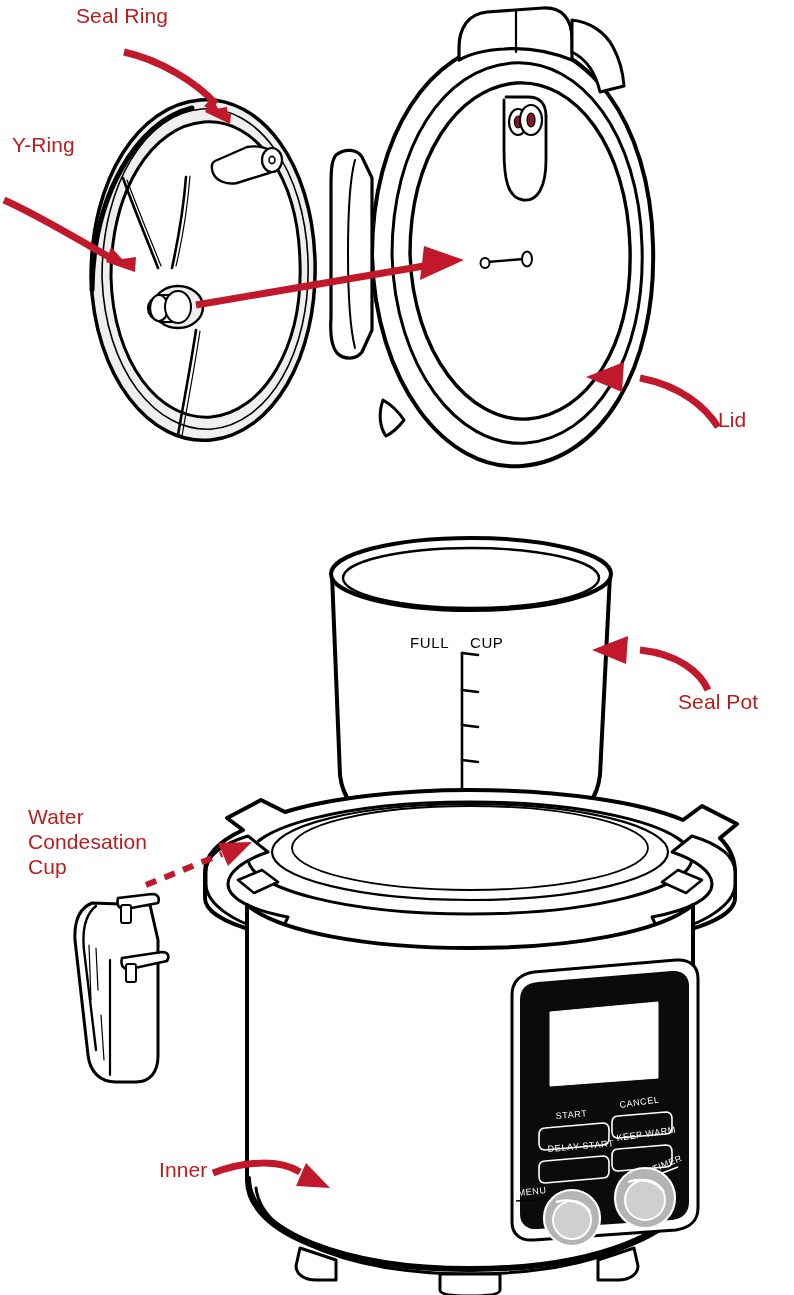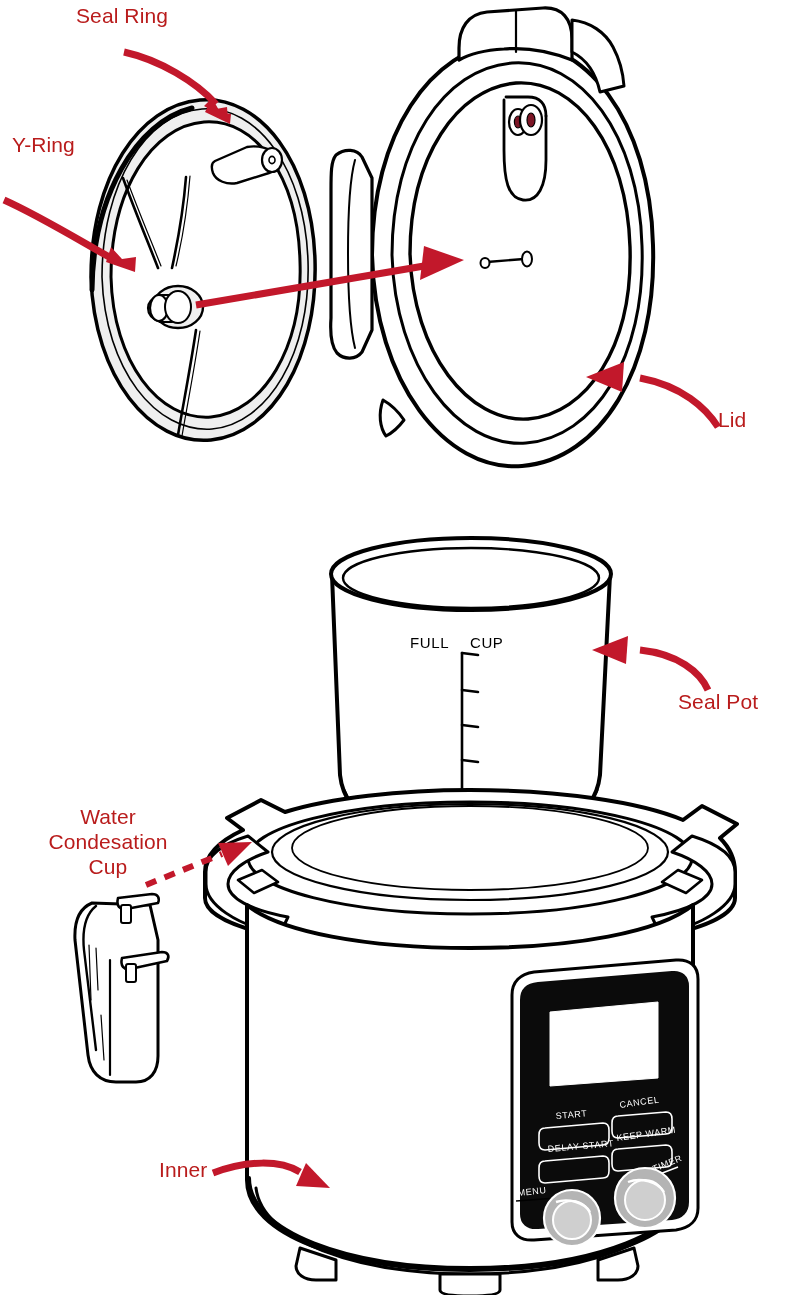--- a/index.html
+++ b/index.html
@@ -31,21 +31,21 @@
   .callout-label {
     position: absolute;
     color: #b91c1c;
     font-family: "Liberation Sans", sans-serif;
     font-size: 21px;
     font-weight: 400;
     line-height: 1.18;
     white-space: pre;
     letter-spacing: 0.1px;
   }
-  .callout-label.centered { text-align: center; }
+  .callout-label.centered { text-align: left; }
   .ink { fill: none; stroke: #000000; stroke-linecap: round; stroke-linejoin: round; }
   .ink-fill-white { fill: #ffffff; stroke: #000000; stroke-linejoin: round; stroke-linecap: round; }
   .ink-fill-gray { fill: #efefef; stroke: #000000; stroke-linejoin: round; stroke-linecap: round; }
   .ink-fill-black { fill: #0b0b0b; stroke: #0b0b0b; }
   .knob-outer { fill: #b4b4b4; stroke: #ffffff; stroke-width: 2.2; }
   .knob-inner { fill: #cfcfcf; stroke: #ffffff; stroke-width: 2; }
   .panel-text { fill: #ffffff; font-family: "Liberation Sans", sans-serif; font-size: 9px; letter-spacing: 0.6px; }
   .pot-text { fill: #000000; font-family: "Liberation Sans", sans-serif; font-size: 15px; letter-spacing: 0.6px; }
   .arrow-stroke { fill: none; stroke: #c2182b; stroke-width: 7; stroke-linecap: butt; }
   .arrow-head { fill: #c2182b; }

